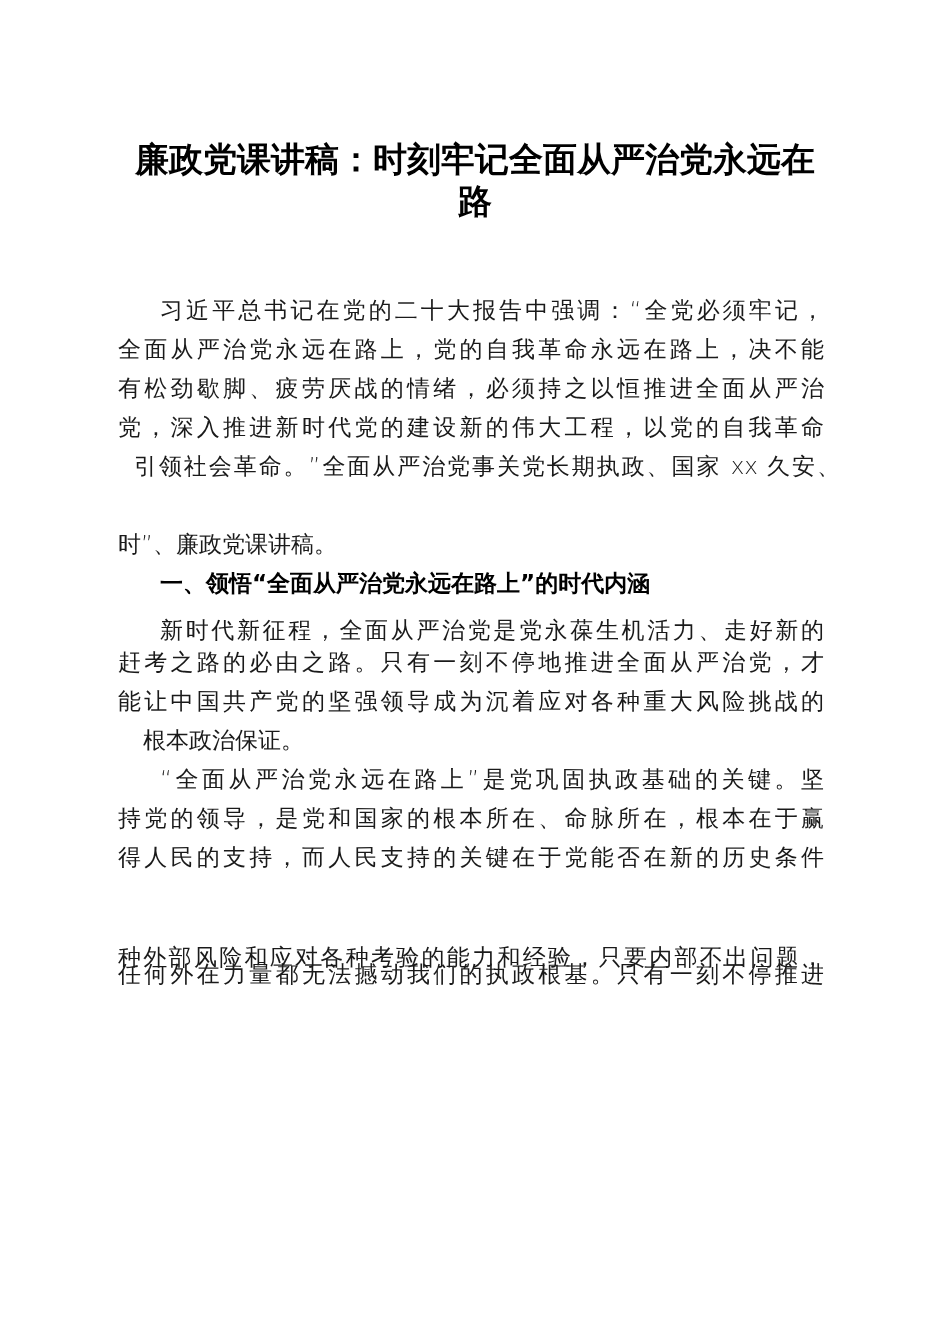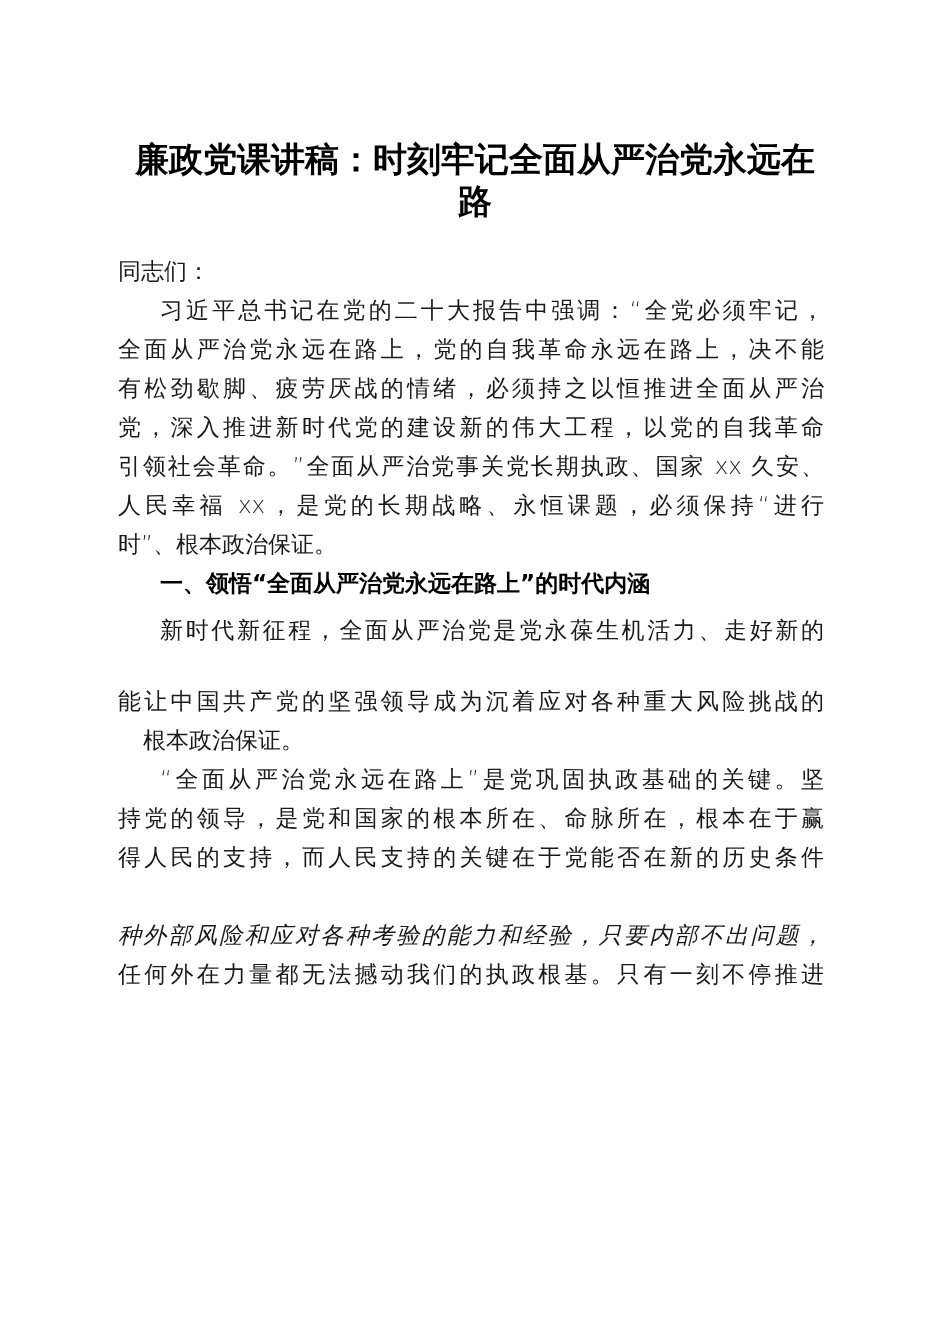--- a/index.html
+++ b/index.html
@@ -19,34 +19,33 @@
                line-height: 30px; font-weight: bold; color: #000;
                font-family: "DejaVu Sans", "Liberation Sans", sans-serif; }
   </style>
 </head>
 <body>
 
 <div class="page">
   <div class="title" style="top:138px;">廉政党课讲稿：时刻牢记全面从严治党永远在</div>
   <div class="title" style="top:180px;">路</div>
 
-  <div class="line last" style="top:256px;">同志们：</div>
 
   <div class="line indent" style="top:295px;">习近平总书记在党的二十大报告中强调：“全党必须牢记，</div>
   <div class="line" style="top:334px;">全面从严治党永远在路上，党的自我革命永远在路上，决不能</div>
   <div class="line" style="top:412px;">党，深入推进新时代党的建设新的伟大工程，以党的自我革命</div>
   <div class="line" style="top:373px;">有松劲歇脚、疲劳厌战的情绪，必须持之以恒推进全面从严治</div>
-  <div class="line" style="top:451px;">引领社会革命。”全面从严治党事关党长期执政、国家 xx 久安、</div>
-  <div class="line" style="top:490px;">人民幸福 xx，是党的长期战略、永恒课题，必须保持“进行</div>
-  <div class="line last" style="top:529px;">时”、根本政治保证。</div>
+  <div class="line" style="top:451px;margin-left:16px;">引领社会革命。”全面从严治党事关党长期执政、国家 xx 久安、</div>
+  <div class="line last" style="top:529px;">时”、廉政党课讲稿。</div>
 
   <div class="heading" style="top:568px;">一、领悟“全面从严治党永远在路上”的时代内涵</div>
 
   <div class="line indent" style="top:608px;margin-top:7px;">新时代新征程，全面从严治党是党永葆生机活力、走好新的</div>
+  <div class="line" style="top:647px;">赶考之路的必由之路。只有一刻不停地推进全面从严治党，才</div>
   <div class="line" style="top:686px;">能让中国共产党的坚强领导成为沉着应对各种重大风险挑战的</div>
   <div class="line last" style="top:725px;margin-left:25px;">根本政治保证。</div>
 
   <div class="line indent" style="top:764px;">“全面从严治党永远在路上”是党巩固执政基础的关键。坚</div>
   <div class="line" style="top:842px;">得人民的支持，而人民支持的关键在于党能否在新的历史条件</div>
   <div class="line" style="top:803px;">持党的领导，是党和国家的根本所在、命脉所在，根本在于赢</div>
-  <div class="line" style="top:920px;font-style:italic;">种外部风险和应对各种考验的能力和经验，只要内部不出问题，</div>
+  <div class="line" style="top:942px;">种外部风险和应对各种考验的能力和经验，只要内部不出问题，</div>
   <div class="line" style="top:959px;">任何外在力量都无法撼动我们的执政根基。只有一刻不停推进</div>
 </div>
 
 </body></html>

